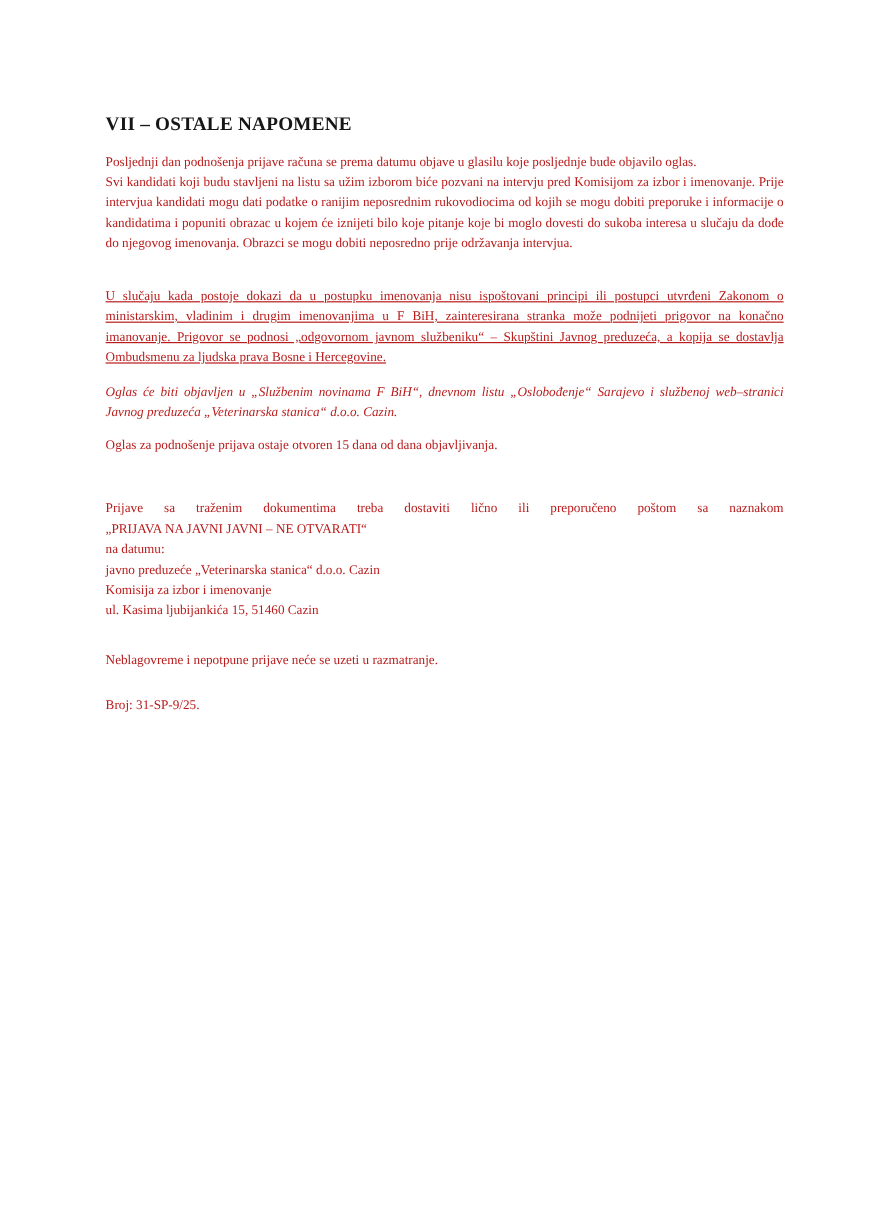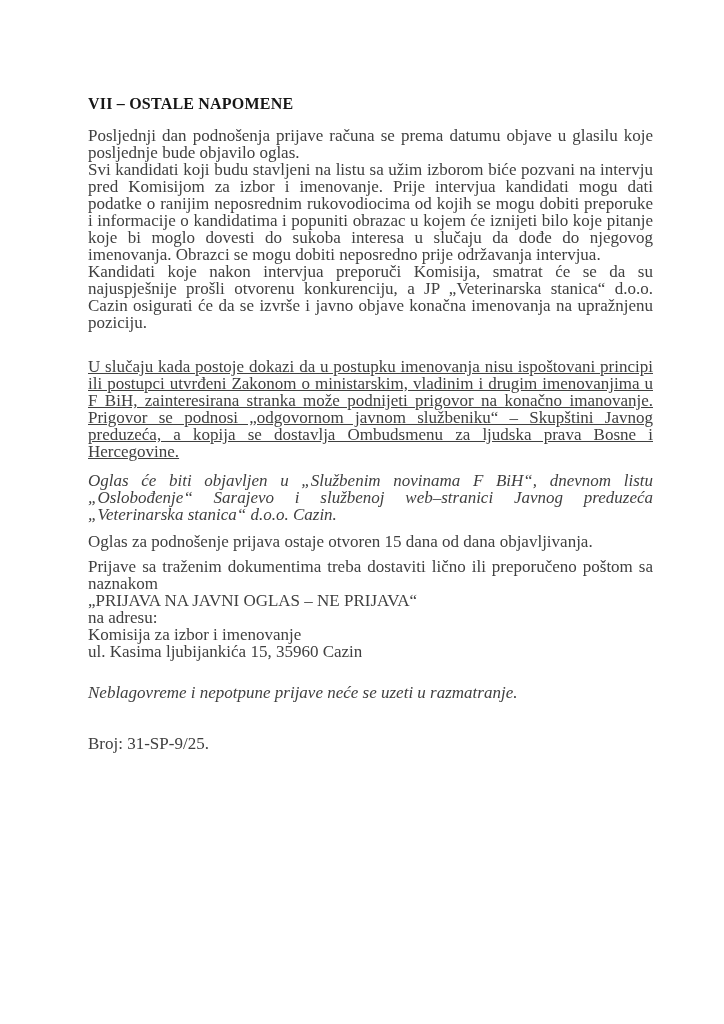--- a/index.html
+++ b/index.html
@@ -23,58 +23,58 @@
     background: #ffffff;
   }
   .title {
     font-size: 16px;
     font-weight: bold;
     letter-spacing: 0.2px;
     margin-bottom: 14px;
     color: #161616;
   }
   p, .line {
-    font-size: 17px;
+    font-size: 11px;
     line-height: 17px;
-    color: #404040;
+    color: #b91c1c;
   }
   .just { text-align: justify; }
   .force-just { text-align: justify; text-align-last: justify; }
   .block-a { margin-bottom: 27px; }
   .para-complaint { margin-bottom: 12px; text-decoration: underline; }
   .para-publication { margin-bottom: 10px; font-style: italic; }
-  .para-duration { margin-bottom: 8px; }
+  .para-duration { margin-bottom: 36px; }
   .address-block { margin-bottom: 24px; }
-  .para-late { margin-bottom: 34px; font-style: italic; }
+  .para-late { margin-bottom: 21px; }
 </style>
 </head>
 <body>
 
 <div class="page">
 
   <div class="title">VII – OSTALE NAPOMENE</div>
 
   <div class="block-a">
     <p class="just">Posljednji dan podnošenja prijave računa se prema datumu objave u glasilu koje posljednje bude objavilo oglas.</p>
     <p class="just">Svi kandidati koji budu stavljeni na listu sa užim izborom biće pozvani na intervju pred Komisijom za izbor i imenovanje. Prije intervjua kandidati mogu dati podatke o ranijim neposrednim rukovodiocima od kojih se mogu dobiti preporuke i informacije o kandidatima i popuniti obrazac u kojem će iznijeti bilo koje pitanje koje bi moglo dovesti do sukoba interesa u slučaju da dođe do njegovog imenovanja. Obrazci se mogu dobiti neposredno prije održavanja intervjua.</p>
-    <p class="just">Kandidati koje nakon intervjua preporuči Komisija, smatrat će se da su najuspješnije prošli otvorenu konkurenciju, a JP „Veterinarska stanica“ d.o.o. Cazin osigurati će da se izvrše i javno objave konačna imenovanja na upražnjenu poziciju.</p>
   </div>
 
   <p class="just para-complaint">U slučaju kada postoje dokazi da u postupku imenovanja nisu ispoštovani principi ili postupci utvrđeni Zakonom o ministarskim, vladinim i drugim imenovanjima u F BiH, zainteresirana stranka može podnijeti prigovor na konačno imanovanje. Prigovor se podnosi „odgovornom javnom službeniku“ – Skupštini Javnog preduzeća, a kopija se dostavlja Ombudsmenu za ljudska prava Bosne i Hercegovine.</p>
 
   <p class="just para-publication">Oglas će biti objavljen u „Službenim novinama F BiH“, dnevnom listu „Oslobođenje“ Sarajevo i službenoj web–stranici Javnog preduzeća „Veterinarska stanica“ d.o.o. Cazin.</p>
 
   <p class="para-duration">Oglas za podnošenje prijava ostaje otvoren 15 dana od dana objavljivanja.</p>
 
   <div class="address-block">
     <p class="force-just">Prijave sa traženim dokumentima treba dostaviti lično ili preporučeno poštom sa naznakom</p>
-    <p>„PRIJAVA NA JAVNI OGLAS – NE PRIJAVA“</p>
-    <p>na adresu:</p>
+    <p>„PRIJAVA NA JAVNI JAVNI – NE OTVARATI“</p>
+    <p>na datumu:</p>
+    <p class="line">javno preduzeće „Veterinarska stanica“ d.o.o. Cazin</p>
     <p class="line">Komisija za izbor i imenovanje</p>
-    <p class="line">ul. Kasima ljubijankića 15, 35960 Cazin</p>
+    <p class="line">ul. Kasima ljubijankića 15, 51460 Cazin</p>
   </div>
 
   <p class="para-late">Neblagovreme i nepotpune prijave neće se uzeti u razmatranje.</p>
 
   <div>
     <p>Broj: 31-SP-9/25.</p>
   </div>
 
 </div>
 

